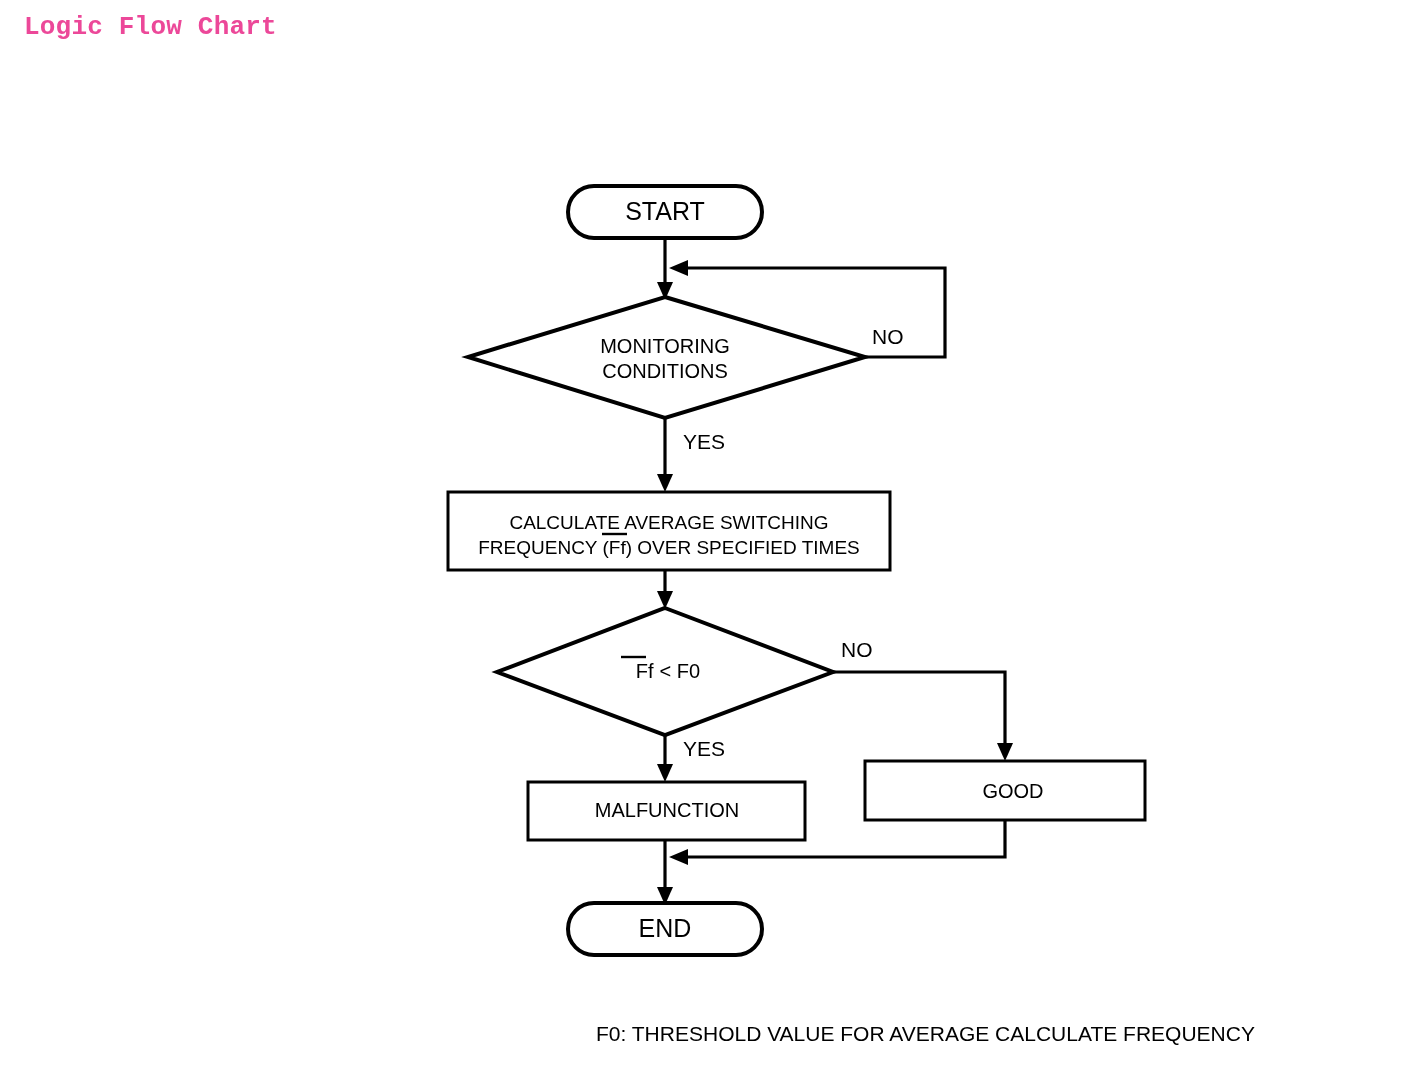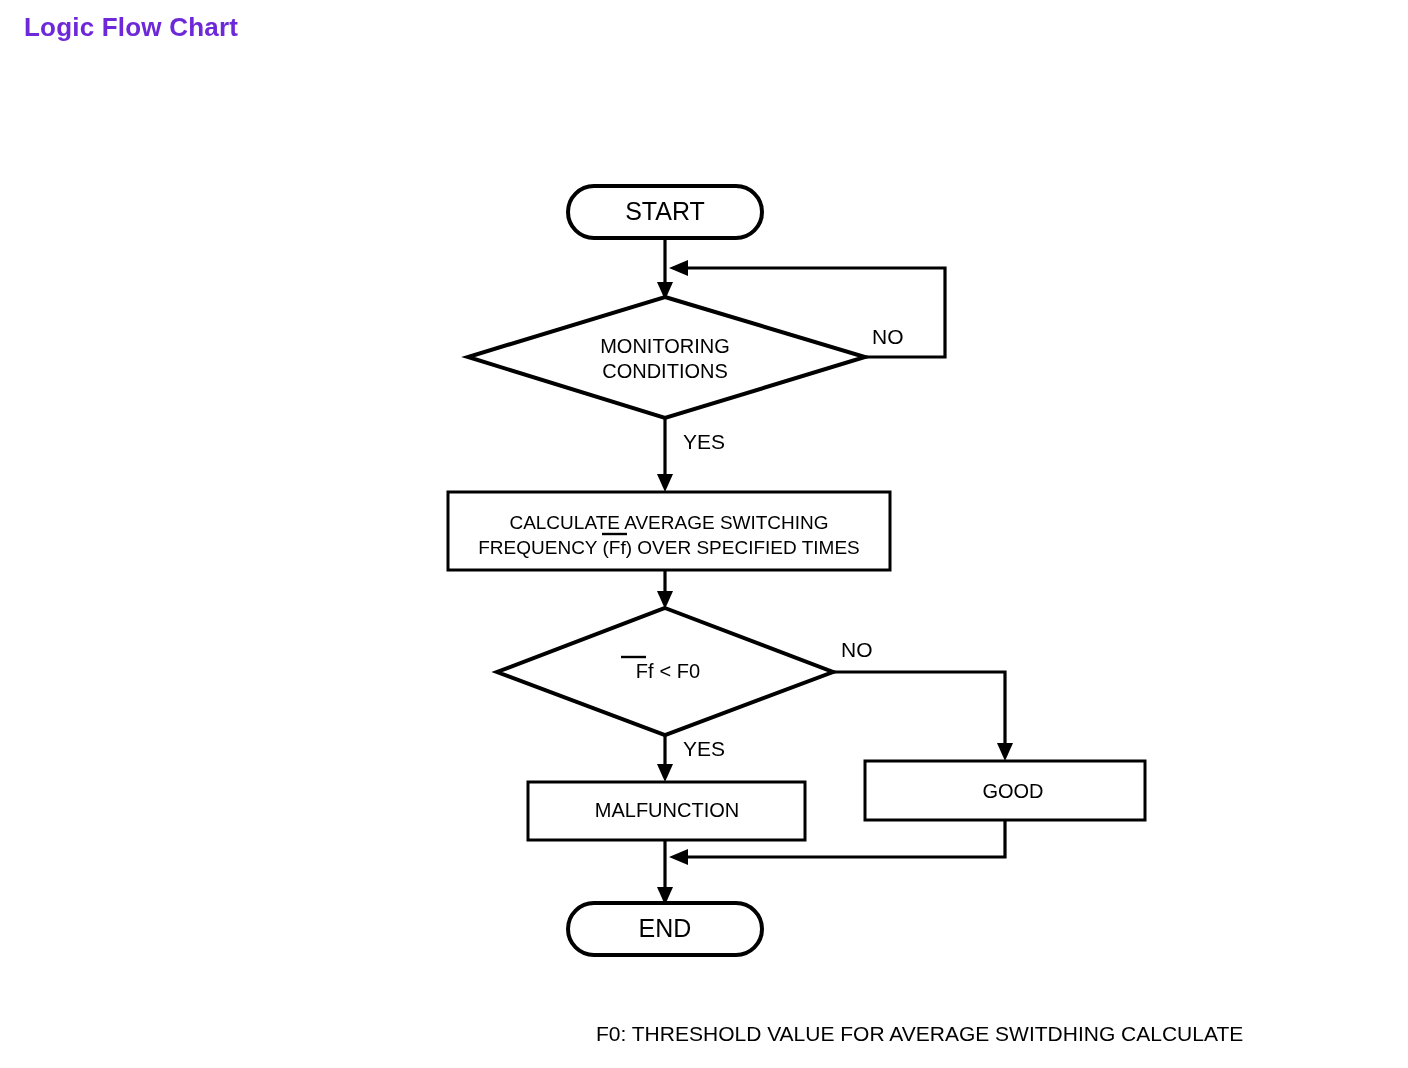--- a/index.html
+++ b/index.html
@@ -15,22 +15,23 @@
     color: #000000;
     overflow: hidden;
   }
   #page-title {
     position: absolute;
     left: 24px;
     top: 12px;
     font-size: 26px;
     font-weight: bold;
     letter-spacing: 0.2px;
-    color: #6d28d9;
+    color: #ec4899;
     white-space: nowrap;
+    font-family: Liberation Mono, monospace;
   }
   #flow-canvas {
     position: absolute;
     left: 0;
     top: 0;
     width: 1408px;
     height: 1068px;
   }
   .node-shape {
     fill: #ffffff;
@@ -162,13 +163,13 @@
     <text class="node-text t-terminator" x="665" y="930">END</text>
   </g>
 
   <text class="edge-label" x="872" y="338">NO</text>
   <text class="edge-label" x="683" y="443">YES</text>
   <text class="edge-label" x="841" y="651">NO</text>
   <text class="edge-label" x="683" y="750">YES</text>
 
 </svg>
 
-<div id="footnote">F0: THRESHOLD VALUE FOR AVERAGE SWITDHING CALCULATE</div>
+<div id="footnote">F0: THRESHOLD VALUE FOR AVERAGE CALCULATE FREQUENCY</div>
 
 </body></html>

